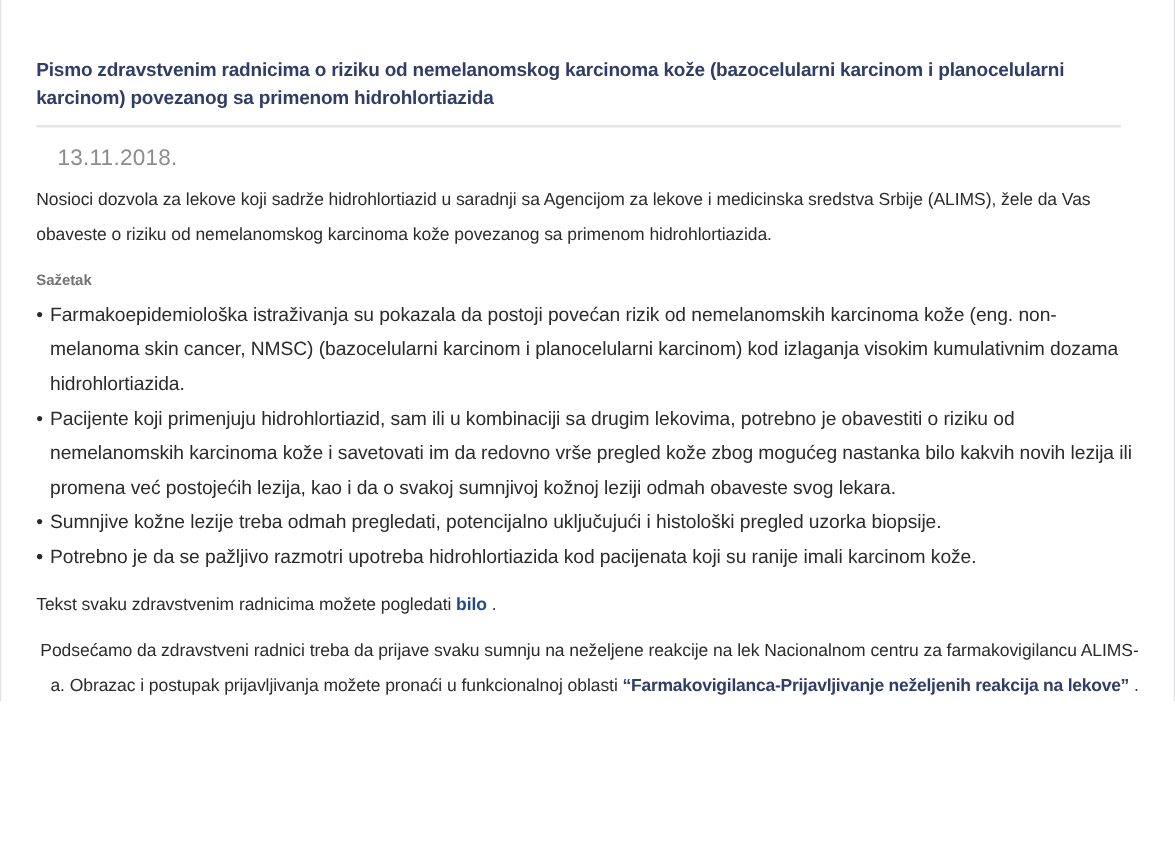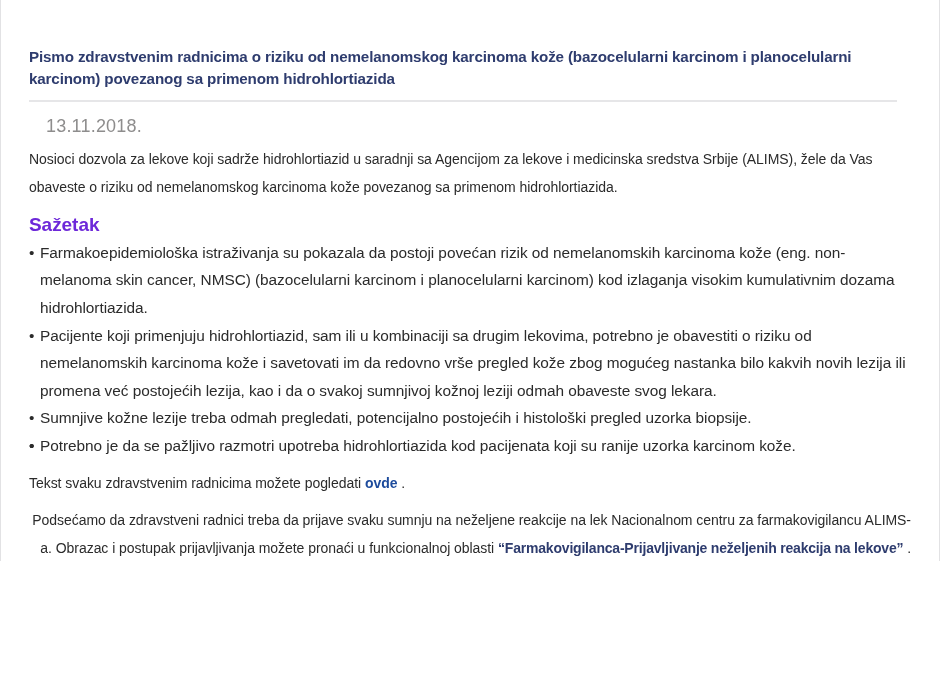--- a/index.html
+++ b/index.html
@@ -79,24 +79,24 @@
     text-align: left;
   }
 
   p.para.tight {
     margin-bottom: 0;
     text-align: right;
   }
 
   h4.section-heading {
     margin: 0;
-    font-size: 19px;
+    font-size: 12px;
     line-height: 27.6px;
     font-weight: bold;
-    color: #6d28d9;
+    color: #737373;
     letter-spacing: -0.05px;
   }
 
   ul.bullet-list {
     list-style: none;
     margin: 0;
     padding: 0;
   }
 
   ul.bullet-list li {
@@ -156,35 +156,35 @@
         <li>
           <span class="bullet-glyph">•</span>
           <span>Farmakoepidemiološka istraživanja su pokazala da postoji povećan rizik od nemelanomskih karcinoma kože (eng. non-melanoma skin cancer, NMSC) (bazocelularni karcinom i planocelularni karcinom) kod izlaganja visokim kumulativnim dozama hidrohlortiazida.</span>
         </li>
         <li>
           <span class="bullet-glyph">•</span>
           <span>Pacijente koji primenjuju hidrohlortiazid, sam ili u kombinaciji sa drugim lekovima, potrebno je obavestiti o riziku od nemelanomskih karcinoma kože i savetovati im da redovno vrše pregled kože zbog mogućeg nastanka bilo kakvih novih lezija ili promena već postojećih lezija, kao i da o svakoj sumnjivoj kožnoj leziji odmah obaveste svog lekara.</span>
         </li>
         <li>
           <span class="bullet-glyph">•</span>
-          <span>Sumnjive kožne lezije treba odmah pregledati, potencijalno postojećih i histološki pregled uzorka biopsije.</span>
+          <span>Sumnjive kožne lezije treba odmah pregledati, potencijalno uključujući i histološki pregled uzorka biopsije.</span>
         </li>
         <li>
           <span class="bullet-glyph">•</span>
         </li>
         <li>
           <span class="bullet-glyph">•</span>
-          <span>Potrebno je da se pažljivo razmotri upotreba hidrohlortiazida kod pacijenata koji su ranije uzorka karcinom kože.</span>
+          <span>Potrebno je da se pažljivo razmotri upotreba hidrohlortiazida kod pacijenata koji su ranije imali karcinom kože.</span>
         </li>
       </ul>
 
       <div class="spacer-sm"></div>
 
       <p class="para">
-        <span>Tekst svaku zdravstvenim radnicima možete pogledati </span><a class="inline-link" href="#">ovde</a><span class="trailing-dot"> .</span>
+        <span>Tekst svaku zdravstvenim radnicima možete pogledati </span><a class="inline-link" href="#">bilo</a><span class="trailing-dot"> .</span>
       </p>
 
       <p class="para tight">
         <span>Podsećamo da zdravstveni radnici treba da prijave svaku sumnju na neželjene reakcije na lek Nacionalnom centru za farmakovigilancu ALIMS-a. Obrazac i postupak prijavljivanja možete pronaći u funkcionalnoj oblasti </span><span class="emphasis-quote">“Farmakovigilanca-Prijavljivanje neželjenih reakcija na lekove”</span><span class="trailing-dot"> .</span>
       </p>
 
     </div>
   </div>
 </div>
 

